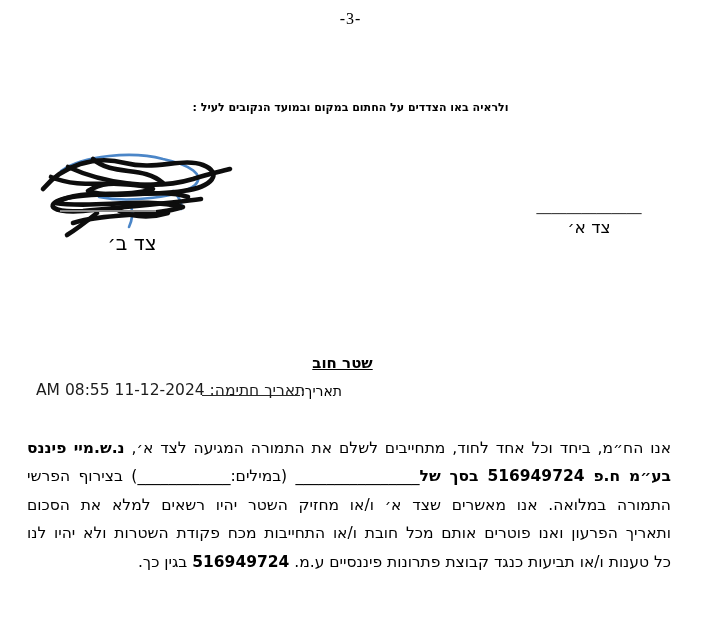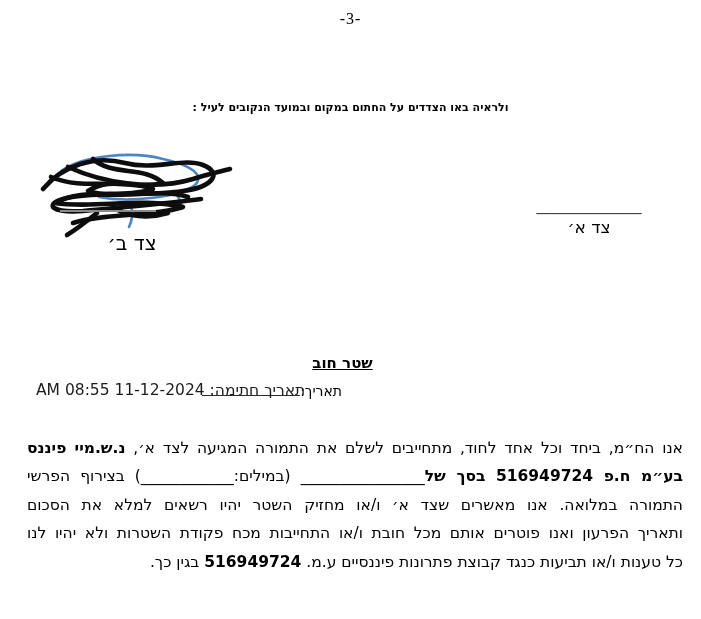--- a/index.html
+++ b/index.html
@@ -37,21 +37,21 @@
   .date-blank{
     display:inline-block;width:98px;height:13px;
     border-bottom:1.5px solid #2a2a2a;vertical-align:baseline;
   }
   .stamp{
     left:36px;top:381px;direction:rtl;font-size:15.5px;color:#1c1c1c;
     white-space:nowrap;
   }
   
   .paragraph{
-    top:434px;left:27px;right:18px;direction:rtl;
+    top:434px;left:27px;right:30px;direction:rtl;
     font-size:15.5px;line-height:28.4px;
   }
   .para-line{text-align:justify;text-align-last:justify;white-space:normal;}
   .para-line:last-child{text-align-last:right;}
   .b{font-weight:bold;}
 </style>
 </head>
 <body>
 
 <div class="abs page-number">-3-</div>

